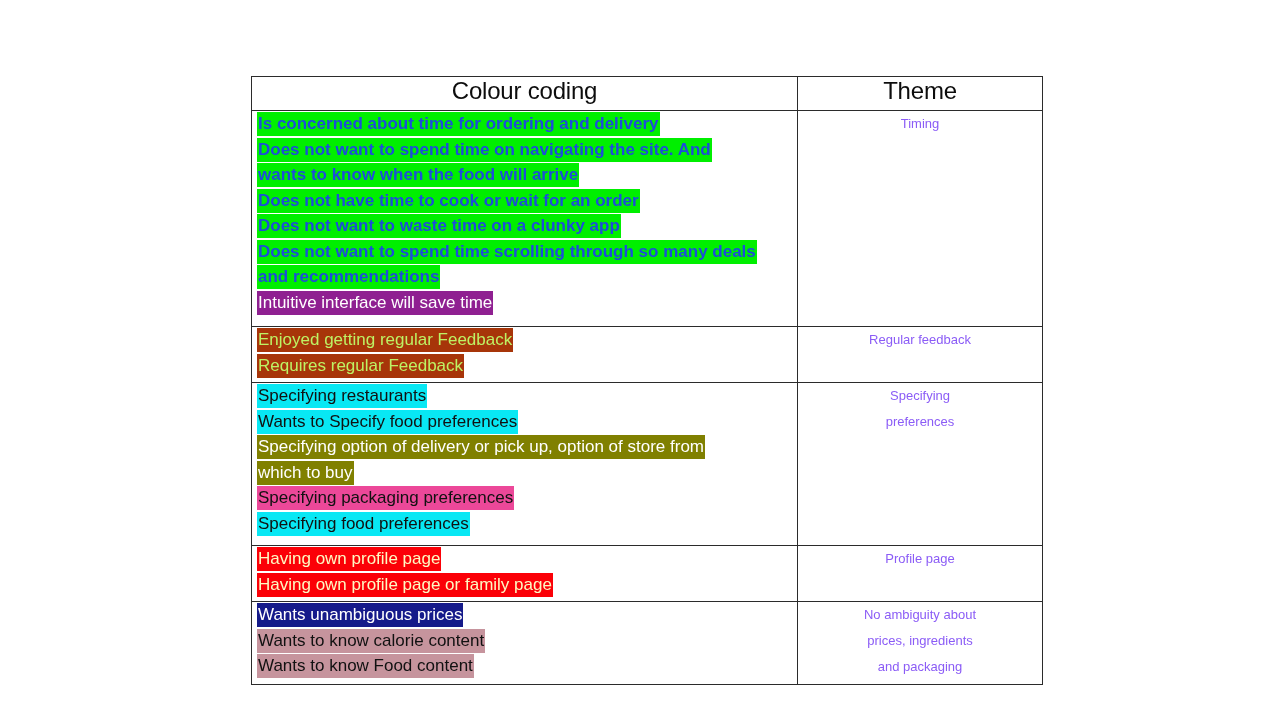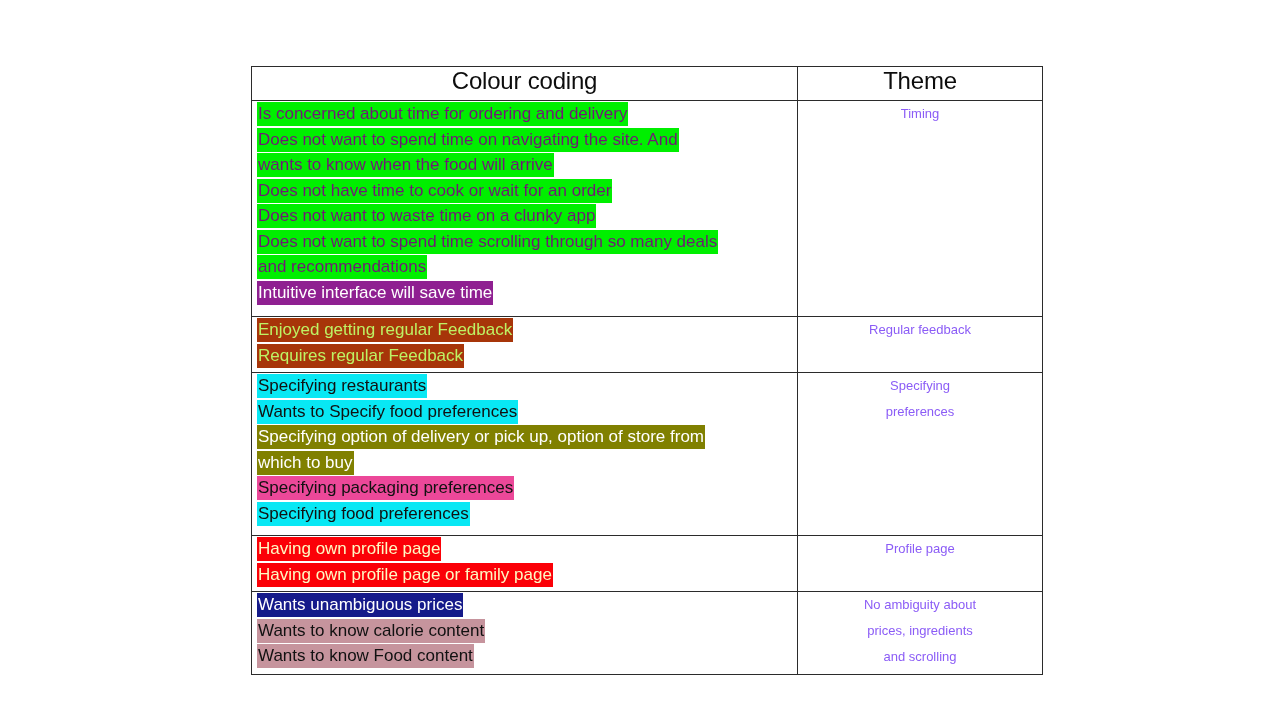--- a/index.html
+++ b/index.html
@@ -14,21 +14,21 @@
   #page {
     position: relative;
     width: 1280px;
     height: 720px;
     background: #ffffff;
     overflow: hidden;
   }
   #coding-table {
     position: absolute;
     left: 251px;
-    top: 66px;
+    top: 76px;
     width: 791px;
     border-collapse: collapse;
     table-layout: fixed;
     background: #ffffff;
   }
   #coding-table td, #coding-table th {
     border: 1px solid #2b2b2b;
     padding: 0;
     vertical-align: top;
     background: #ffffff;
@@ -62,21 +62,21 @@
     color: #111111;
   }
   .coding-cell .line > span.hl {
     display: inline;
     padding: 2px 1px 3px 1px;
     box-decoration-break: clone;
     -webkit-box-decoration-break: clone;
   }
 
   
-  .hl.green  { background: #00ef00; color: #701a75; }
+  .hl.green  { background: #00ef00; color: #1d4ed8; font-weight: bold; }
   .hl.purple { background: #8f2091; color: #ffffff; }
   .hl.brown  { background: #a73509; color: #bef264; }
   .hl.cyan   { background: #08e8f4; color: #111111; }
   .hl.olive  { background: #808000; color: #ffffff; }
   .hl.yellow { background: #ec4899; color: #111111; }
   .hl.red    { background: #fb0007; color: #fef9c3; }
   .hl.navy   { background: #151a8a; color: #ffffff; text-align: center; }
   .hl.rose   { background: #c6949d; color: #111111; }
 
   
@@ -169,19 +169,19 @@
         </tr>
         <tr class="row-ambiguity">
           <td class="coding-cell">
             <span class="line"><span class="hl navy">Wants unambiguous prices</span></span>
             <span class="line"><span class="hl rose">Wants to know calorie content</span></span>
             <span class="line"><span class="hl rose">Wants to know Food content</span></span>
           </td>
           <td class="theme-cell">
             <span class="tline">No ambiguity about</span>
             <span class="tline">prices, ingredients</span>
-            <span class="tline">and scrolling</span>
+            <span class="tline">and packaging</span>
           </td>
         </tr>
       </tbody>
   </table>
 
 </div>
 
 </body></html>

